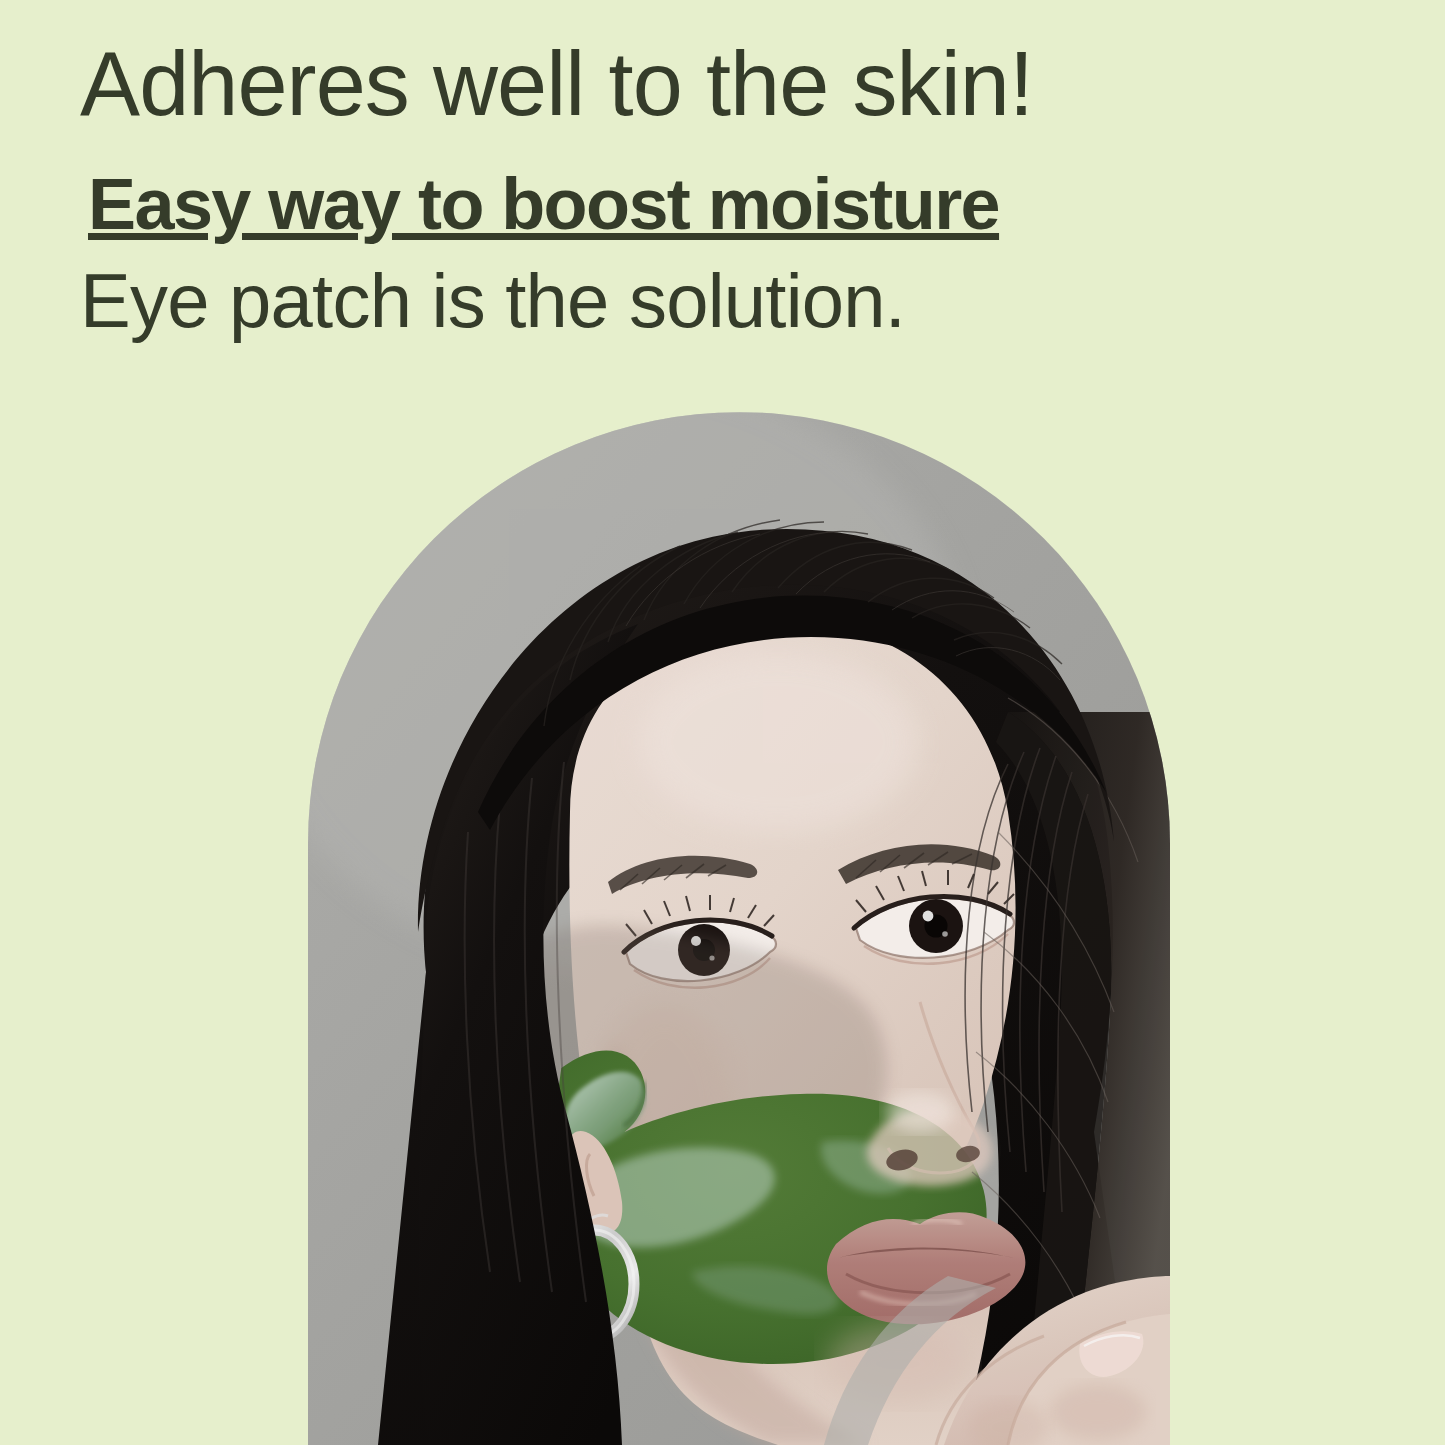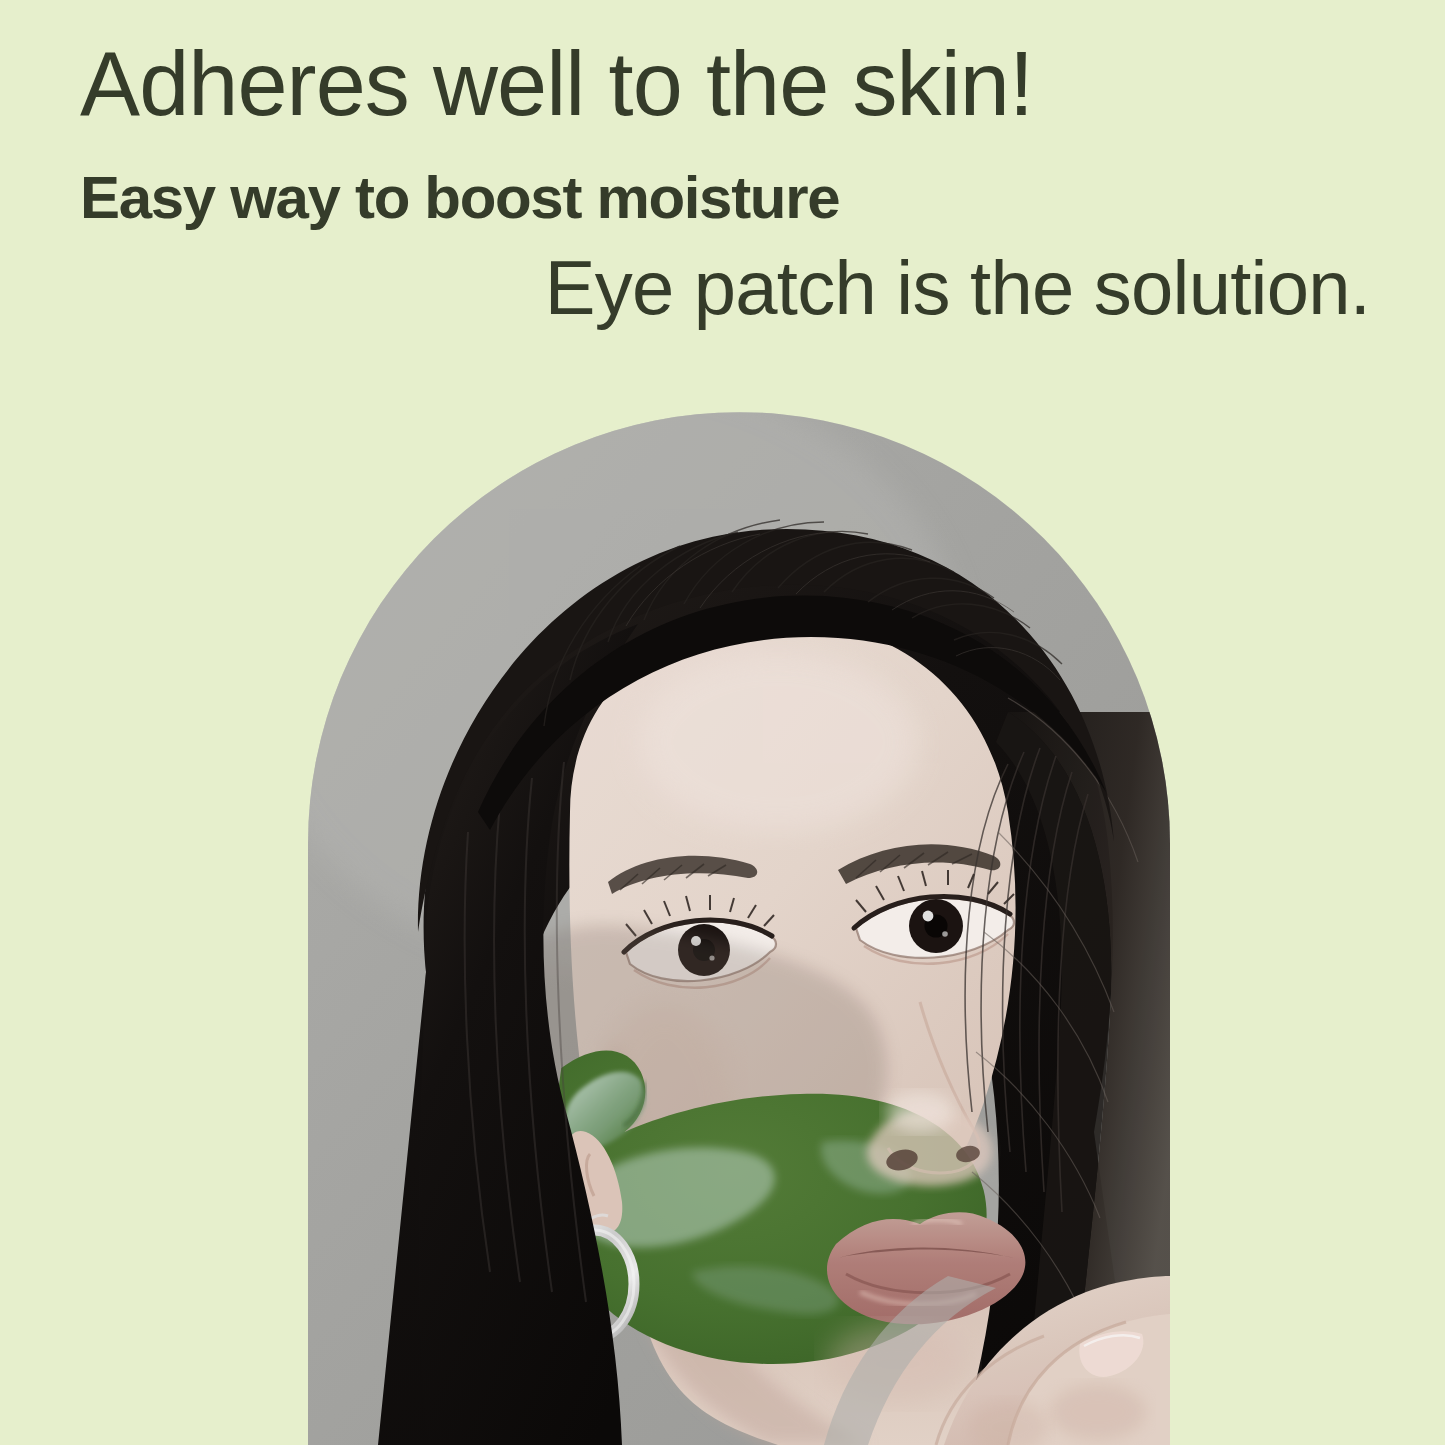--- a/index.html
+++ b/index.html
@@ -27,32 +27,32 @@
     white-space:nowrap;
     display:block;
   }
   .line-1{
     font-size:90px;
     font-weight:400;
     line-height:1.12;
     margin:0 0 30px 0;
   }
   .line-2{
-    font-size:60px;
+    font-size:72px;
     font-weight:700;
     line-height:1.10;
     letter-spacing:-0.022em;
-    margin:0 0 14px 0;
+    margin:0 0 14px 8px;
+    text-decoration:underline;
   }
   .line-3{
     font-size:76px;
     font-weight:400;
     line-height:1.12;
     margin:0;
-    text-align:right;
   }
 
   
   #photo-wrap{
     position:absolute;
     left:308px; top:412px;
     width:862px; height:1033px;
   }
   #photo-svg{display:block;width:862px;height:1033px;}
 </style>

